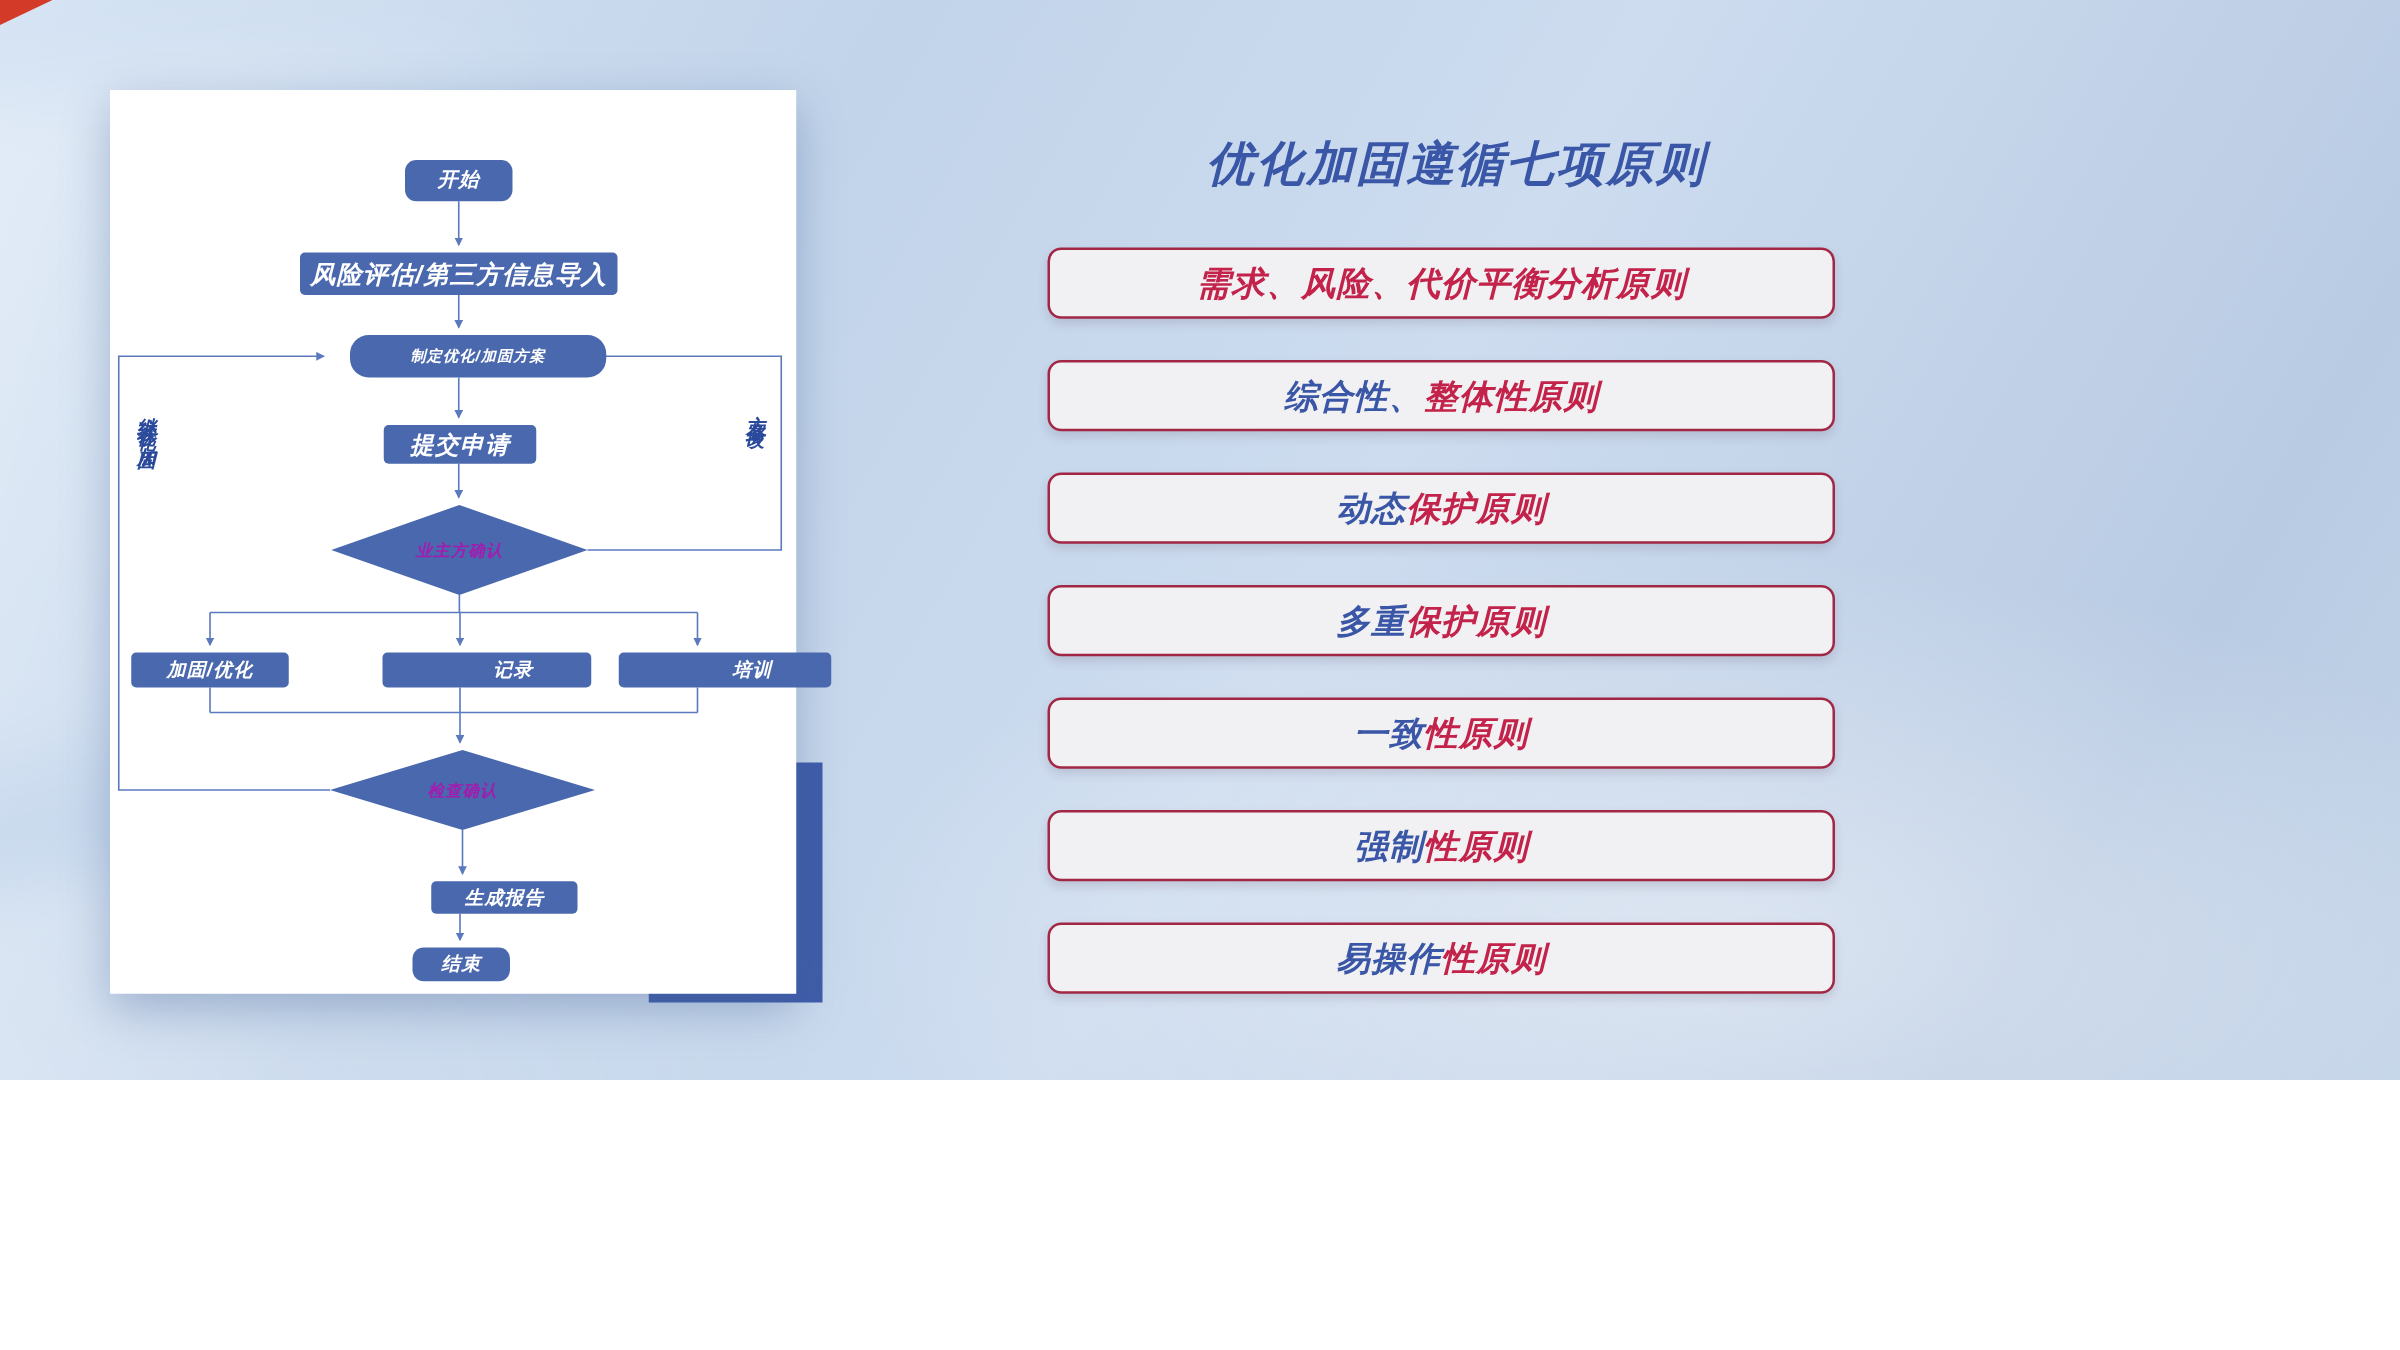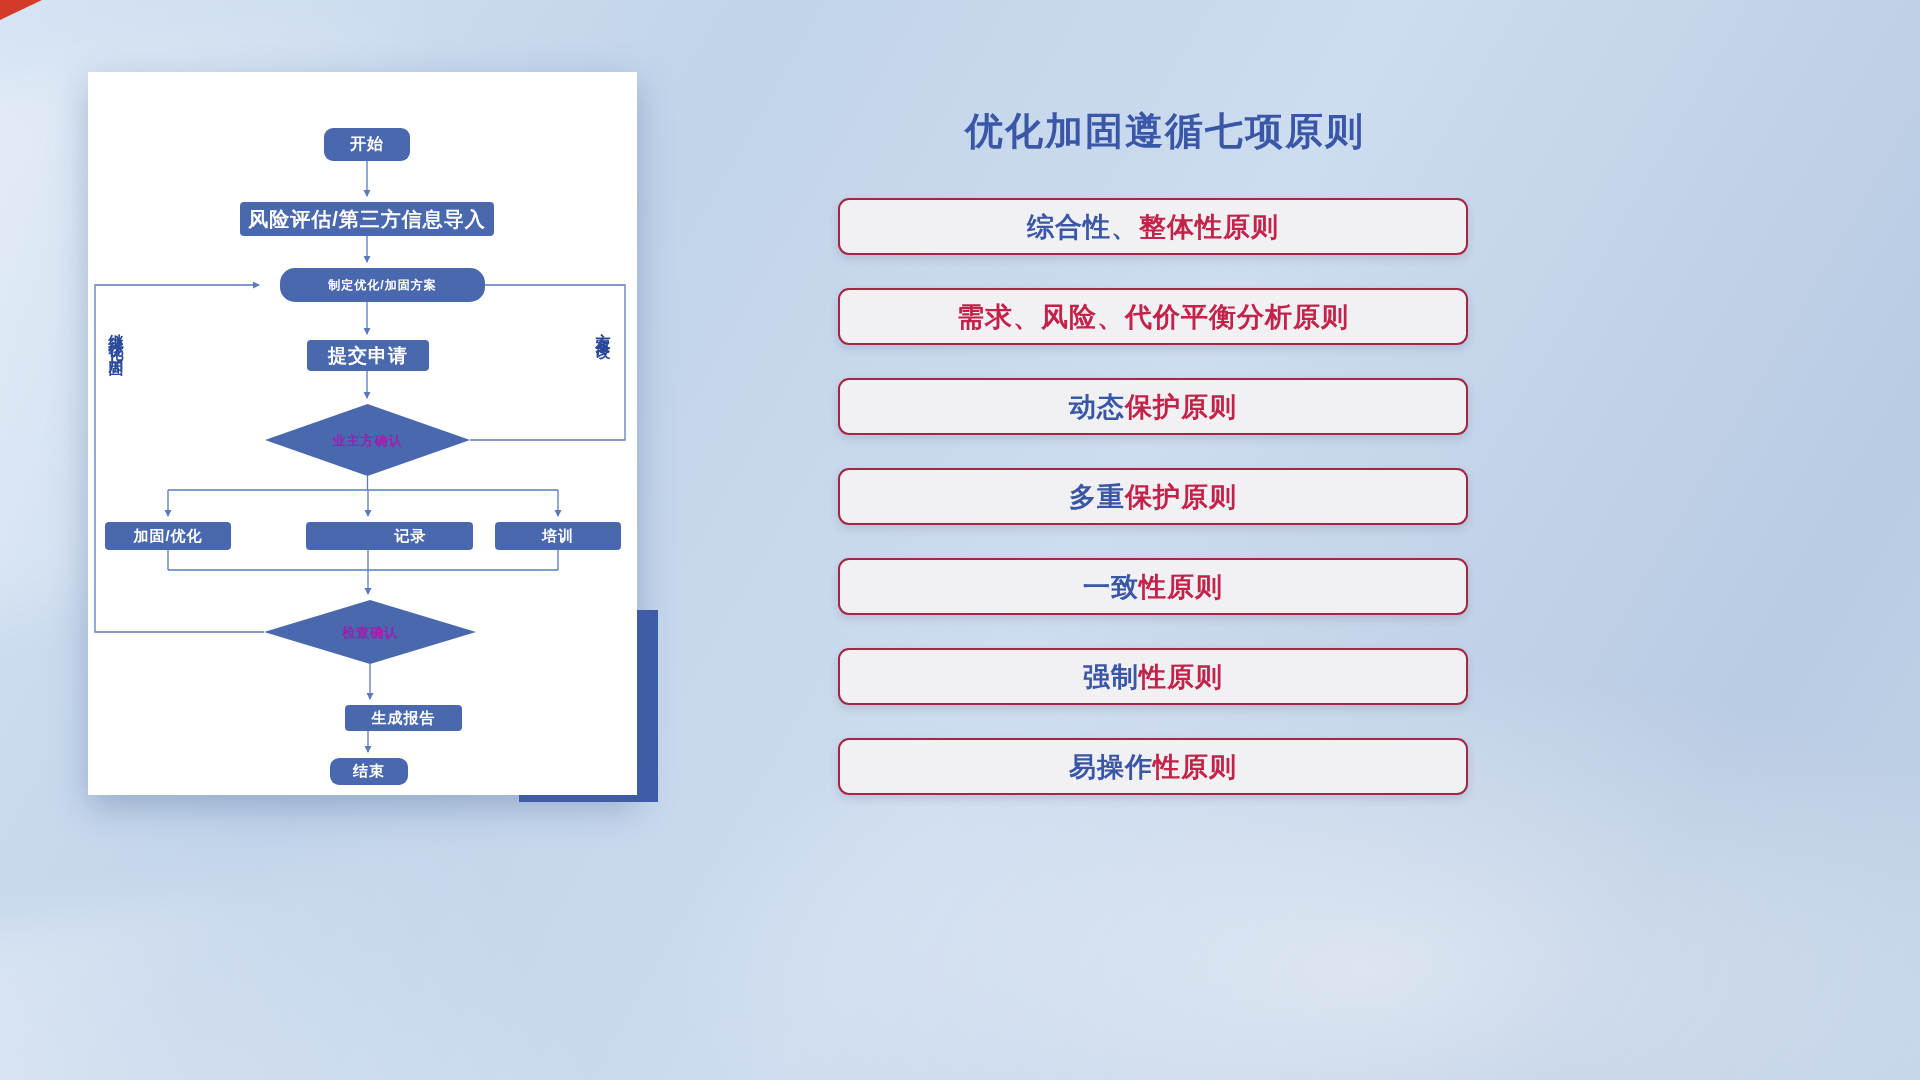--- a/index.html
+++ b/index.html
@@ -1,22 +1,23 @@
 <!DOCTYPE html>
 <html style="--title-blue: #3a57a7; --text-blue: #3a57a7; --text-red: #c3224a; --box-border: #a22745; --box-bg: #f1f0f2; --node-fill: #4a68ae; --flow-line: #5b7abe; --accent-red-corner: #d43a28; --card-back-panel: #3e5ca9;"><head>
 <meta charset="utf-8">
 <style>
   html,body{margin:0;padding:0;}
   body{
     width:1920px;height:1080px;overflow:hidden;
     font-family:"Liberation Sans","DejaVu Sans",sans-serif;
   }
   .stage{
-    position:relative;width:1920px;height:1080px;overflow:hidden;
+    position:relative;width:1920px;height:864px;overflow:hidden;
     background:linear-gradient(120deg,#d6e4f4 0%,#c2d4ea 30%,#cddcef 55%,#b9cbe3 85%,#c3d4e8 100%);
+    font-style:italic;
   }
   .streak{position:absolute;pointer-events:none;}
   .streak.s1{left:-250px;top:40px;width:1000px;height:520px;
     background:linear-gradient(115deg,rgba(255,255,255,.55),rgba(255,255,255,0) 60%);
     transform:rotate(-10deg);filter:blur(28px);}
   .streak.s2{right:-150px;bottom:-200px;width:1400px;height:620px;
     background:radial-gradient(closest-side,rgba(255,255,255,.45),rgba(255,255,255,0));}
   .streak.s3{left:-100px;bottom:-80px;width:900px;height:300px;
     background:linear-gradient(75deg,rgba(255,255,255,.4),rgba(255,255,255,0) 70%);
     transform:rotate(-12deg);filter:blur(22px);}
@@ -46,21 +47,21 @@
     position:absolute;display:flex;align-items:center;justify-content:center;
     background:var(--node-fill,#4a68ae);color:#ffffff;font-weight:700;
     border-radius:4px;white-space:nowrap;letter-spacing:1px;
   }
   #n-start   {left:236px;top:56px; width:86px; height:33px;border-radius:9px;font-size:16px;}
   #n-risk    {left:152px;top:130px;width:254px;height:34px;font-size:20px;}
   #n-plan    {left:192px;top:196px;width:205px;height:34px;font-size:12px;border-radius:15px;}
   #n-submit  {left:219px;top:268px;width:122px;height:31px;font-size:19px;}
   #n-harden  {left:17px; top:450px;width:126px;height:28px;font-size:15px;}
   #n-record  {left:218px;top:450px;width:125px;height:28px;font-size:15px;padding-left:42px;}
-  #n-training{left:407px;top:450px;width:126px;height:28px;font-size:15px;}
+  #n-training{left:407px;top:450px;width:126px;height:28px;font-size:15px;padding-left:44px;}
   #n-report  {left:222px;top:633px;width:117px;height:26px;font-size:15px;margin-left:35px;}
   #n-end     {left:242px;top:686px;width:78px; height:27px;border-radius:9px;font-size:15px;}
 
   .dlabel{
     position:absolute;color:#a21caf;font-size:13px;font-weight:700;
     text-align:center;letter-spacing:1px;
   }
   #d1-label{left:217px;top:360px;width:125px;}
   #d2-label{left:219px;top:552px;width:126px;}
 
@@ -150,26 +151,26 @@
     <div class="dlabel" id="d2-label">检查确认</div>
 
     <div class="vlabel" id="lbl-left">继续优化/加固</div>
     <div class="vlabel" id="lbl-right">方案修改</div>
   </div>
 
   <h1 class="panel-title">优化加固遵循七项原则</h1>
 
   <div class="panel">
     <div class="principle-box">
+      <span class="seg-blue"></span>
+        <span class="seg-red">需求、风险、代价平衡分析原则</span>
+    </div>
+    <div class="principle-box">
       <span class="seg-blue">综合性、</span>
         <span class="seg-red">整体性原则</span>
-    </div>
-    <div class="principle-box">
-      <span class="seg-blue"></span>
-        <span class="seg-red">需求、风险、代价平衡分析原则</span>
     </div>
     <div class="principle-box">
       <span class="seg-blue">动态</span>
         <span class="seg-red">保护原则</span>
     </div>
     <div class="principle-box">
       <span class="seg-blue">多重</span>
         <span class="seg-red">保护原则</span>
     </div>
     <div class="principle-box">

